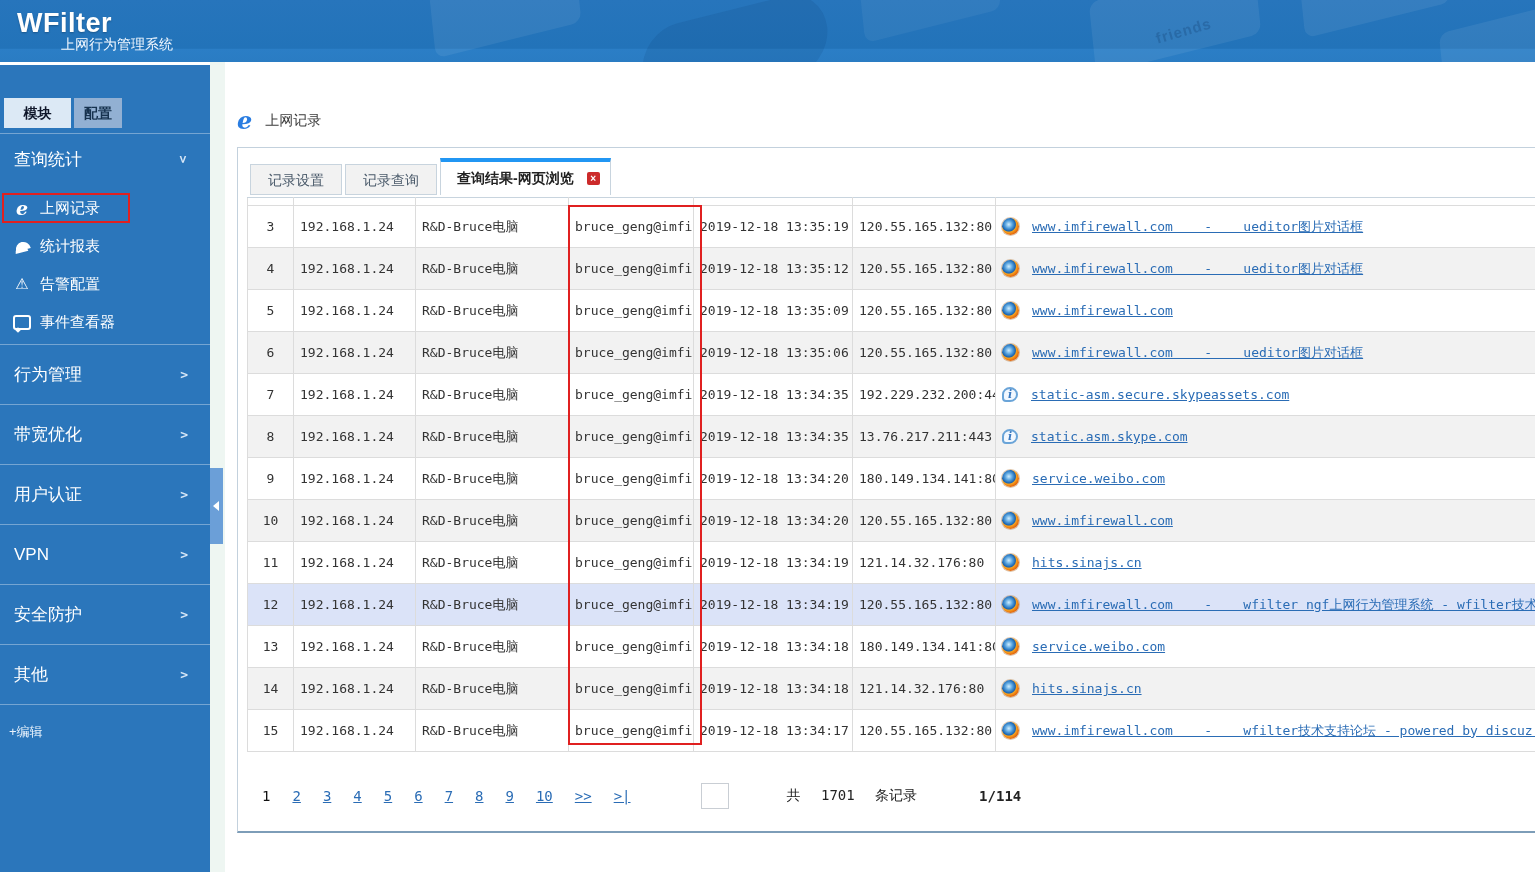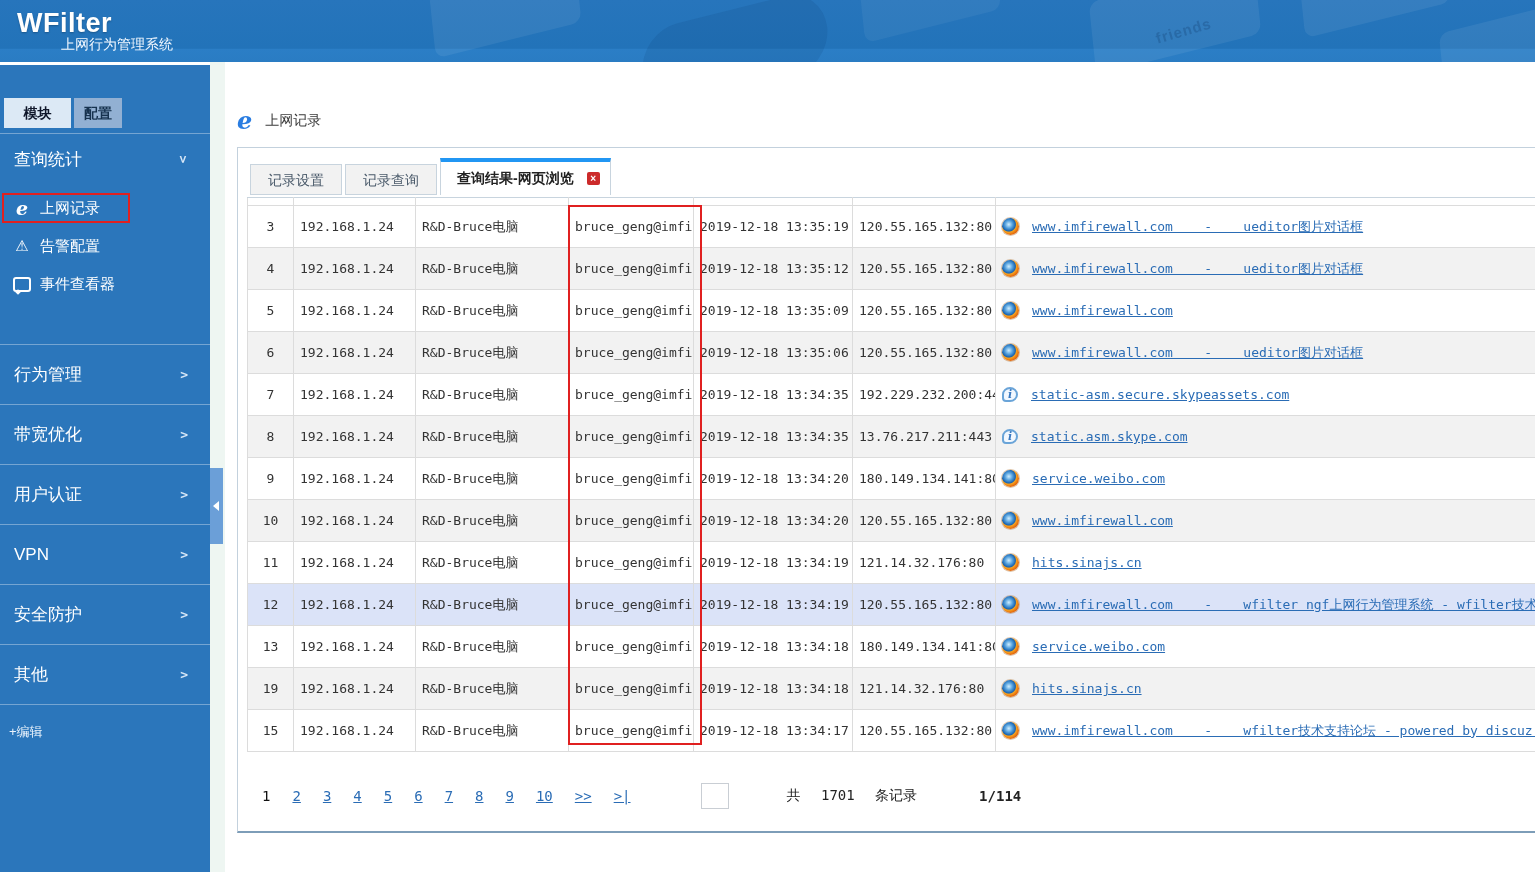--- a/index.html
+++ b/index.html
@@ -148,20 +148,24 @@
     <div class="side-section-hd">
       <span>查询统计</span>
       <span class="chev down">&gt;</span>
     </div>
     <div class="side-menu">
         <div class="side-item">
           <span class="icn ie-icon">e</span>
           <span>上网记录</span>
         </div>
         <div class="side-item">
+          <span class="icn chart-icon"></span>
+          <span>统计报表</span>
+        </div>
+        <div class="side-item">
           <span class="icn alert-icon">⚠</span>
           <span>告警配置</span>
         </div>
         <div class="side-item">
           <span class="icn event-icon"></span>
           <span>事件查看器</span>
         </div>
       </div>
     <div class="side-sections">
         <div class="side-sec">
@@ -380,21 +384,21 @@
                 <td class="c-time">2019-12-18 13:34:18</td>
                 <td class="c-server">180.149.134.141:80</td>
                 <td class="c-url">
                   <span class="urlcell">
                     <span class="ff-icon"></span>
                     <a href="javascript:void(0)">service.weibo.com</a>
                   </span>
                 </td>
               </tr>
               <tr>
-                <td class="c-num">19</td>
+                <td class="c-num">14</td>
                 <td class="c-ip">192.168.1.24</td>
                 <td class="c-host">R&amp;D-Bruce电脑</td>
                 <td class="c-user">bruce_geng@imfire</td>
                 <td class="c-time">2019-12-18 13:34:18</td>
                 <td class="c-server">121.14.32.176:80</td>
                 <td class="c-url">
                   <span class="urlcell">
                     <span class="ff-icon"></span>
                     <a href="javascript:void(0)">hits.sinajs.cn</a>
                   </span>

